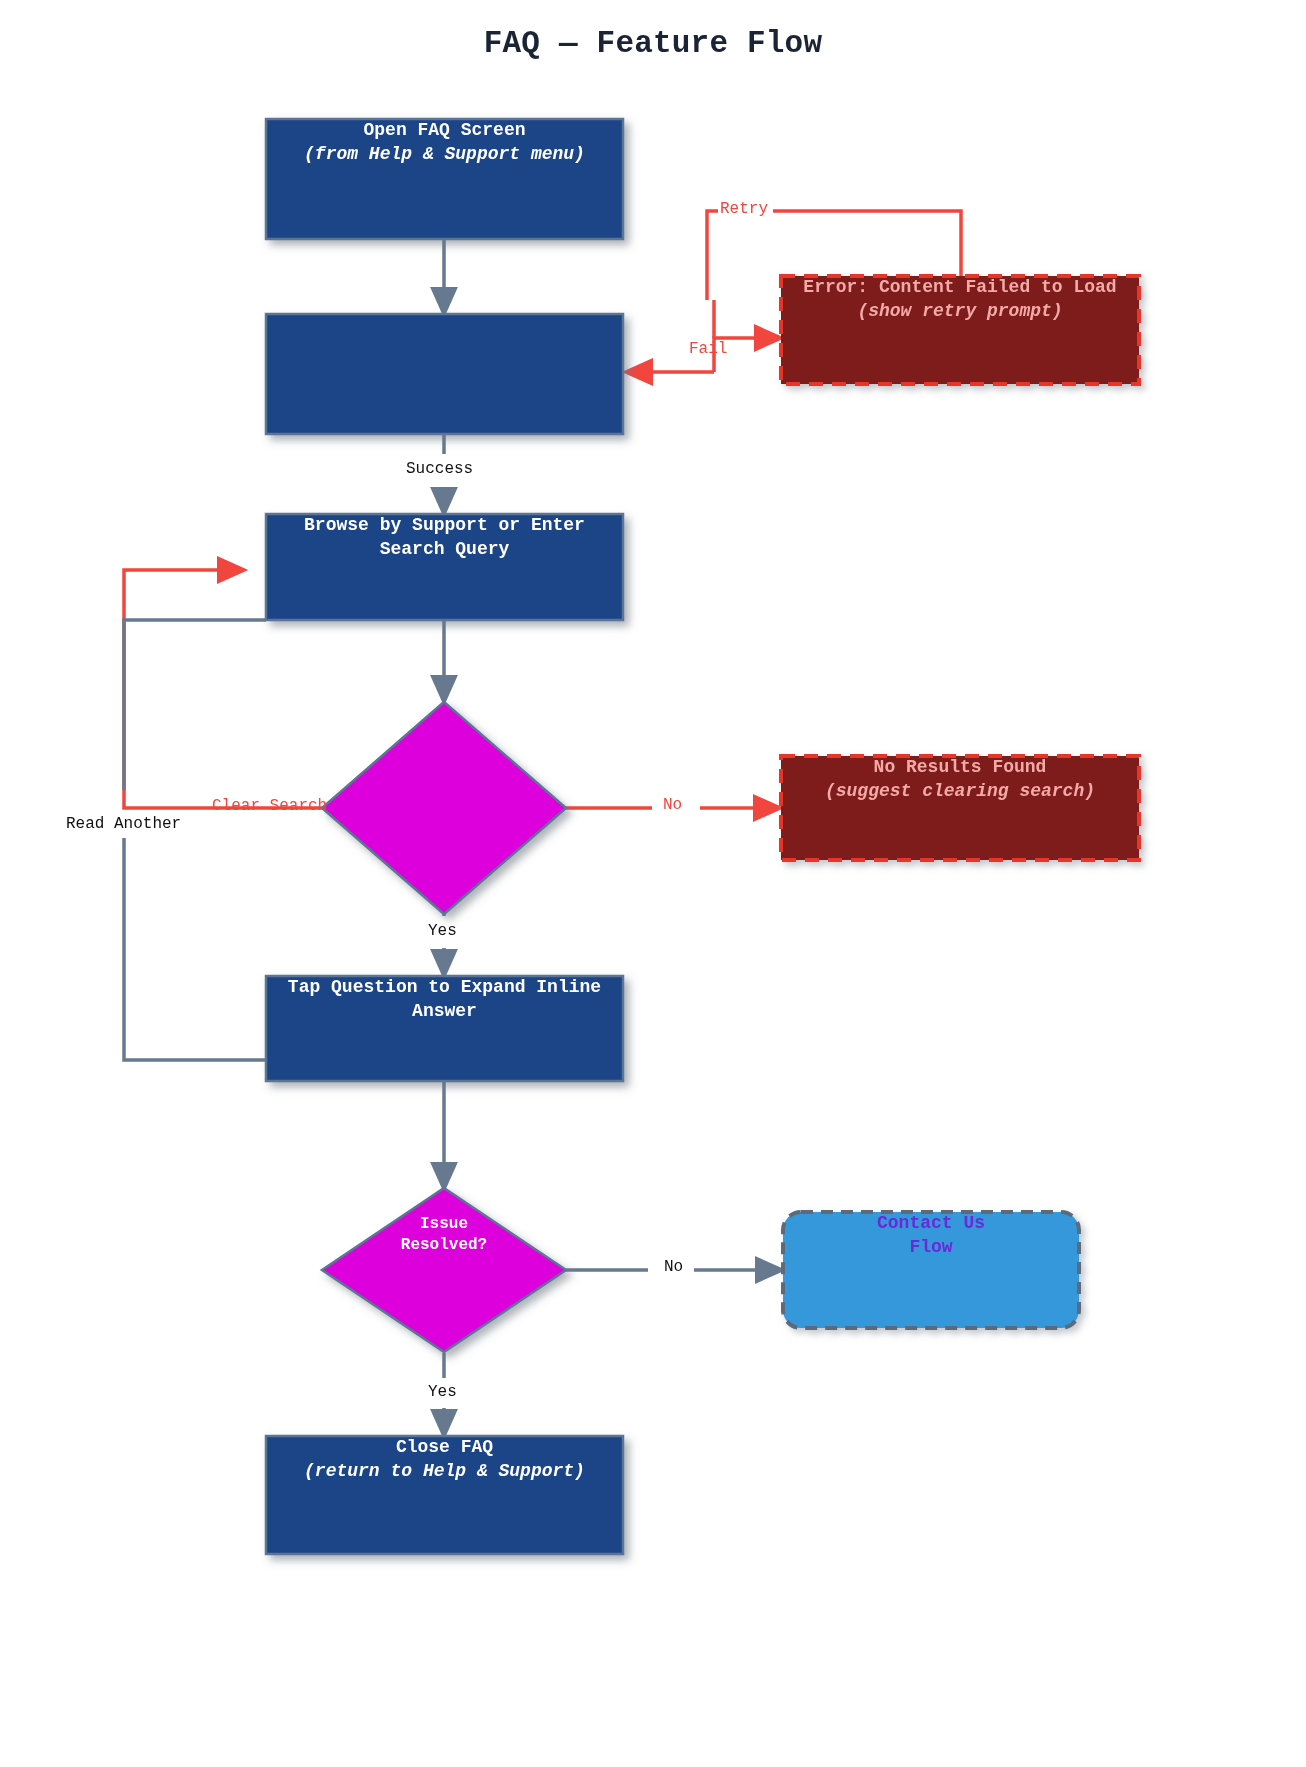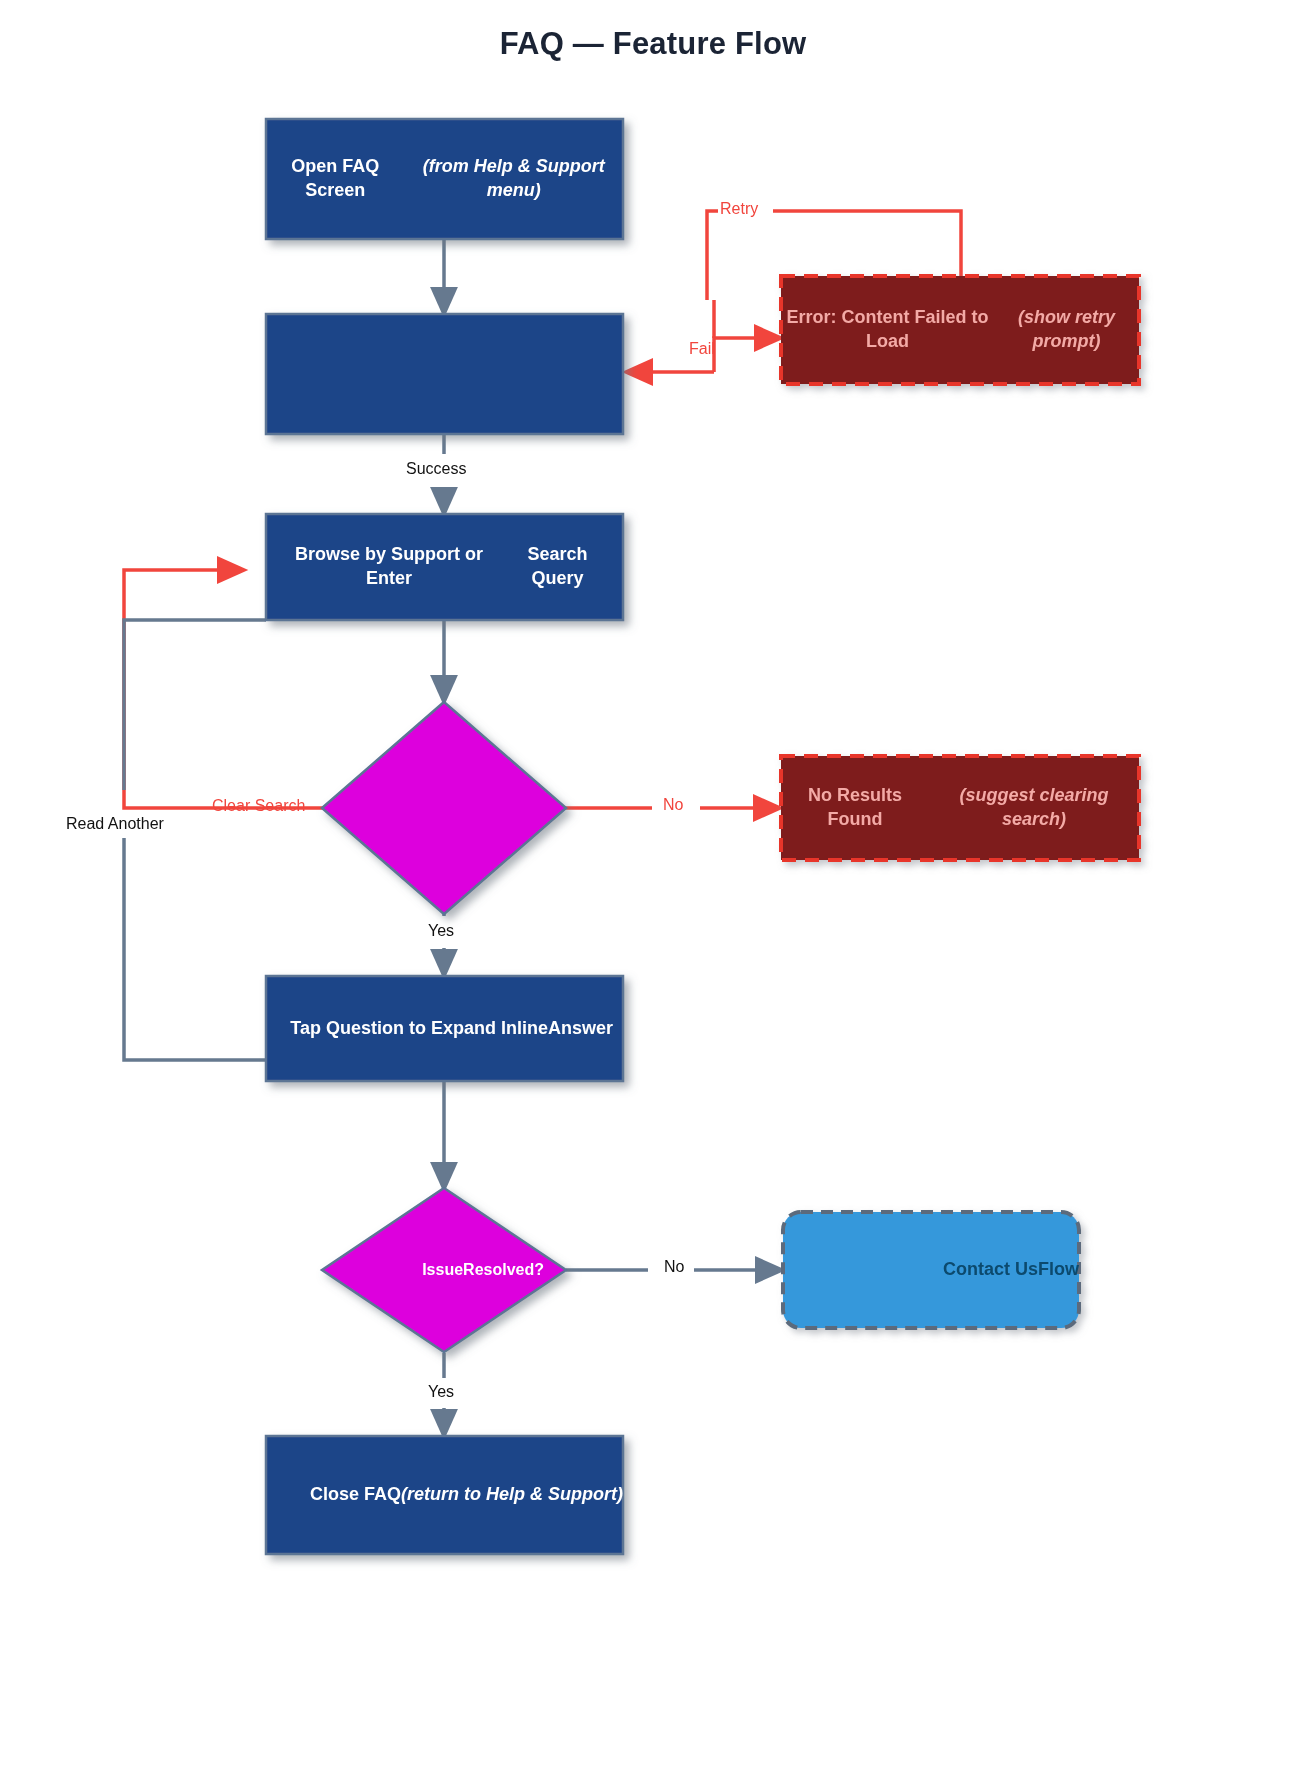--- a/index.html
+++ b/index.html
@@ -11,34 +11,35 @@
     width: 1306px;
     height: 1767px;
     font-family: "Liberation Sans", sans-serif;
     overflow: hidden;
     position: relative;
   }
   #stage {
     position: relative;
     width: 1196px;
     height: 1767px;
+    font-family: Liberation Mono, monospace;
   }
   svg#flow {
     position: absolute;
     left: 0;
     top: 0;
     width: 1306px;
     height: 1767px;
   }
   .node-label {
     position: absolute;
     display: flex;
-    flex-direction: row;
+    flex-direction: column;
     align-items: center;
-    justify-content: flex-end;
+    justify-content: flex-start;
     text-align: center;
     pointer-events: none;
     line-height: 1.32;
   }
   .nl-line1 {
     font-weight: bold;
     font-style: normal;
   }
   .nl-line2 {
     font-weight: bold;
@@ -59,21 +60,21 @@
     position: absolute;
     font-size: 16px;
     white-space: nowrap;
     pointer-events: none;
   }
   .edge-label.dark { color: #111111; }
   .edge-label.red  { color: #f1453d; }
   .proc-text  { color: #ffffff; font-size: 18px; }
   .err-text   { color: #f3aaa6; font-size: 18px; }
   .dec-text   { color: #ffffff; font-size: 16px; }
-  .link-text  { color: #0c4a6e; font-size: 18px; }
+  .link-text  { color: #6d28d9; font-size: 18px; }
 </style>
 </head>
 <body>
 
 <div id="stage">
 
   <div class="title">FAQ — Feature Flow</div>
 
   <svg id="flow" viewBox="0 0 1306 1767">
     <defs>

